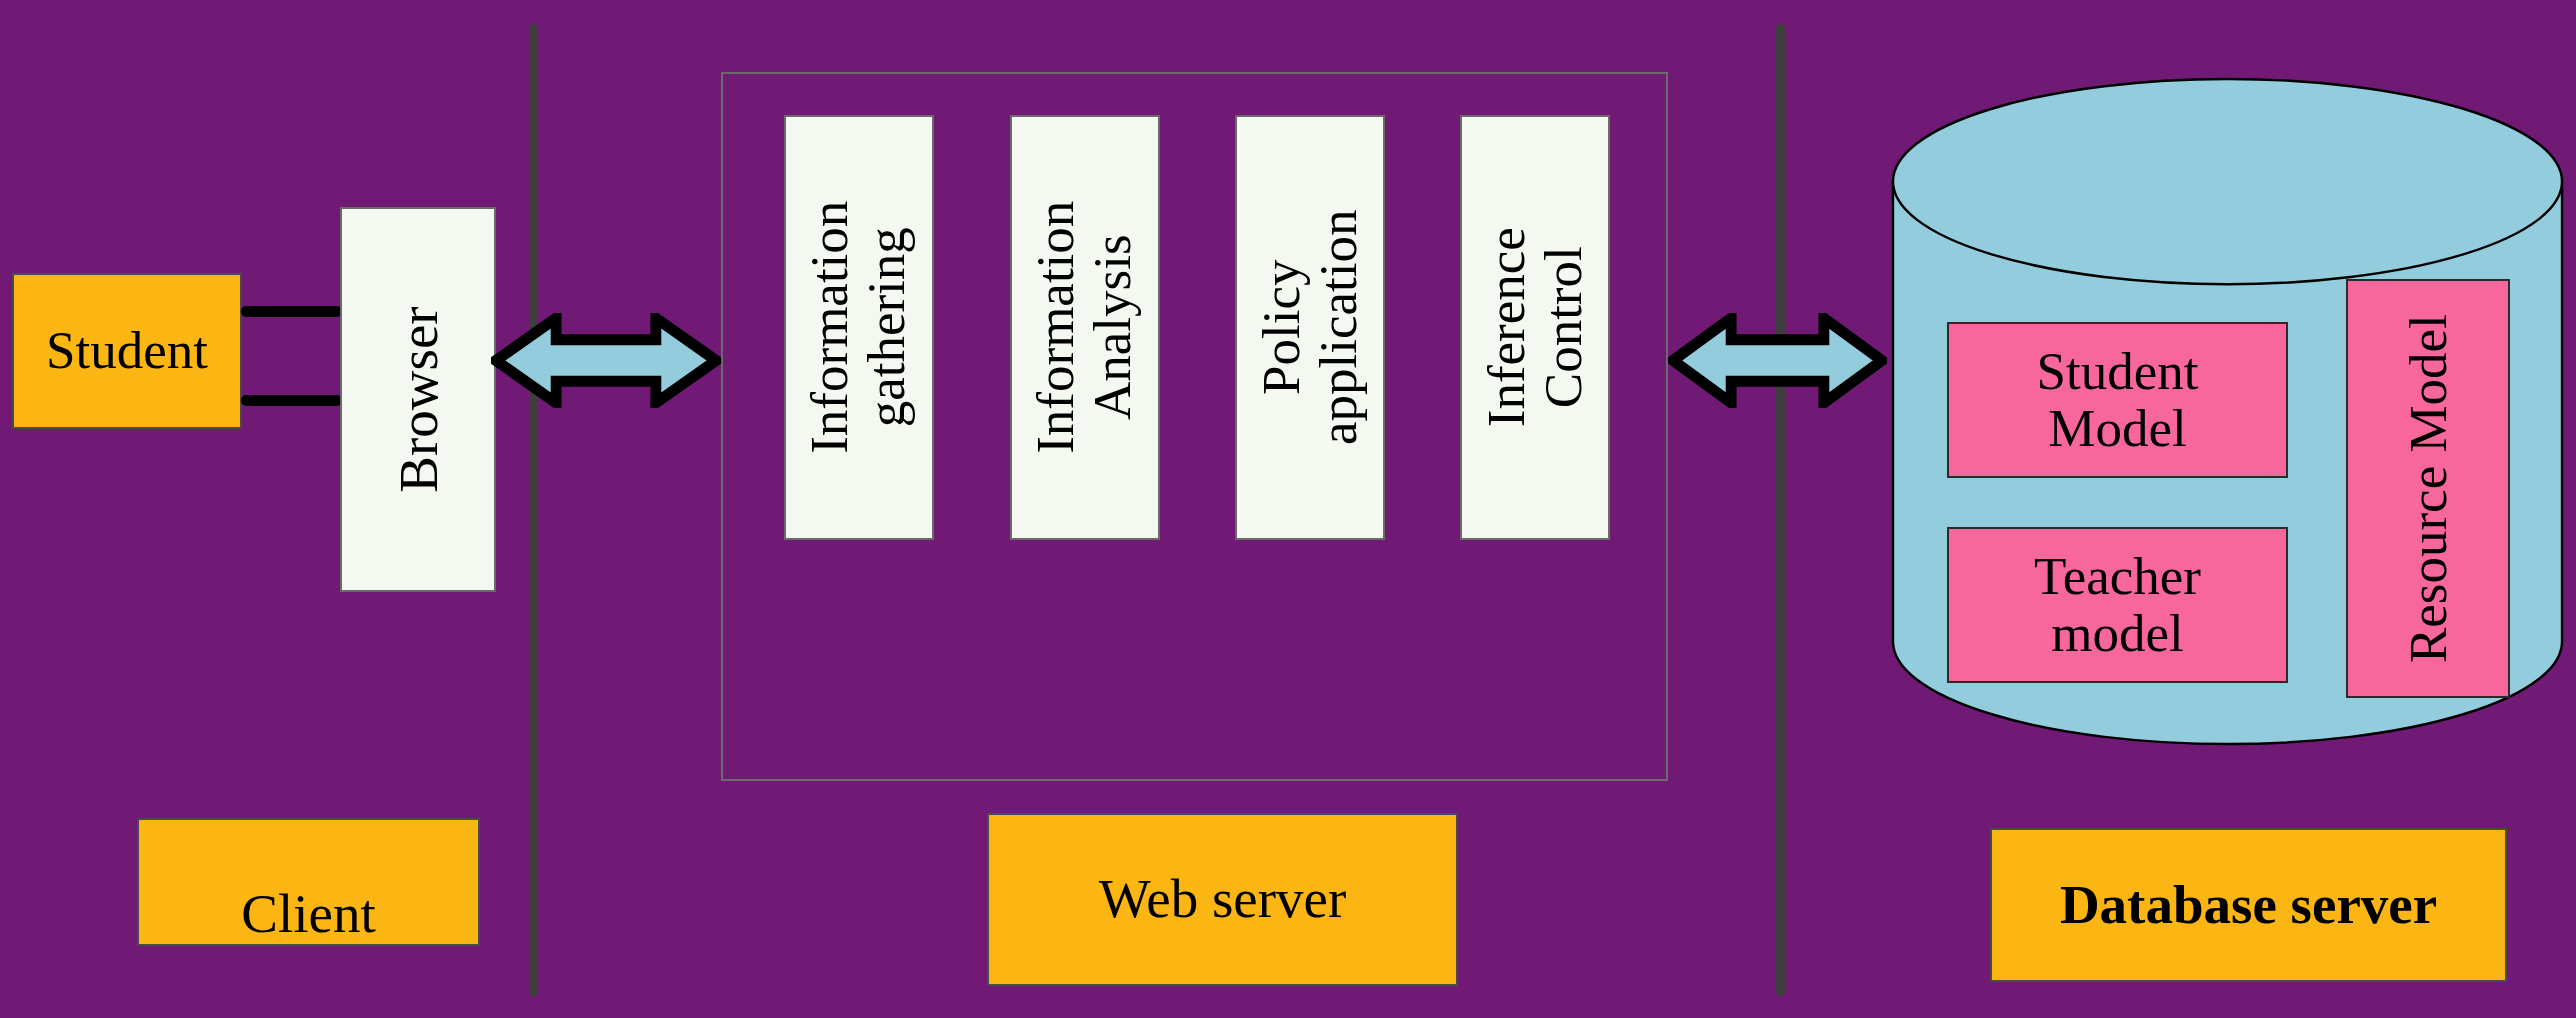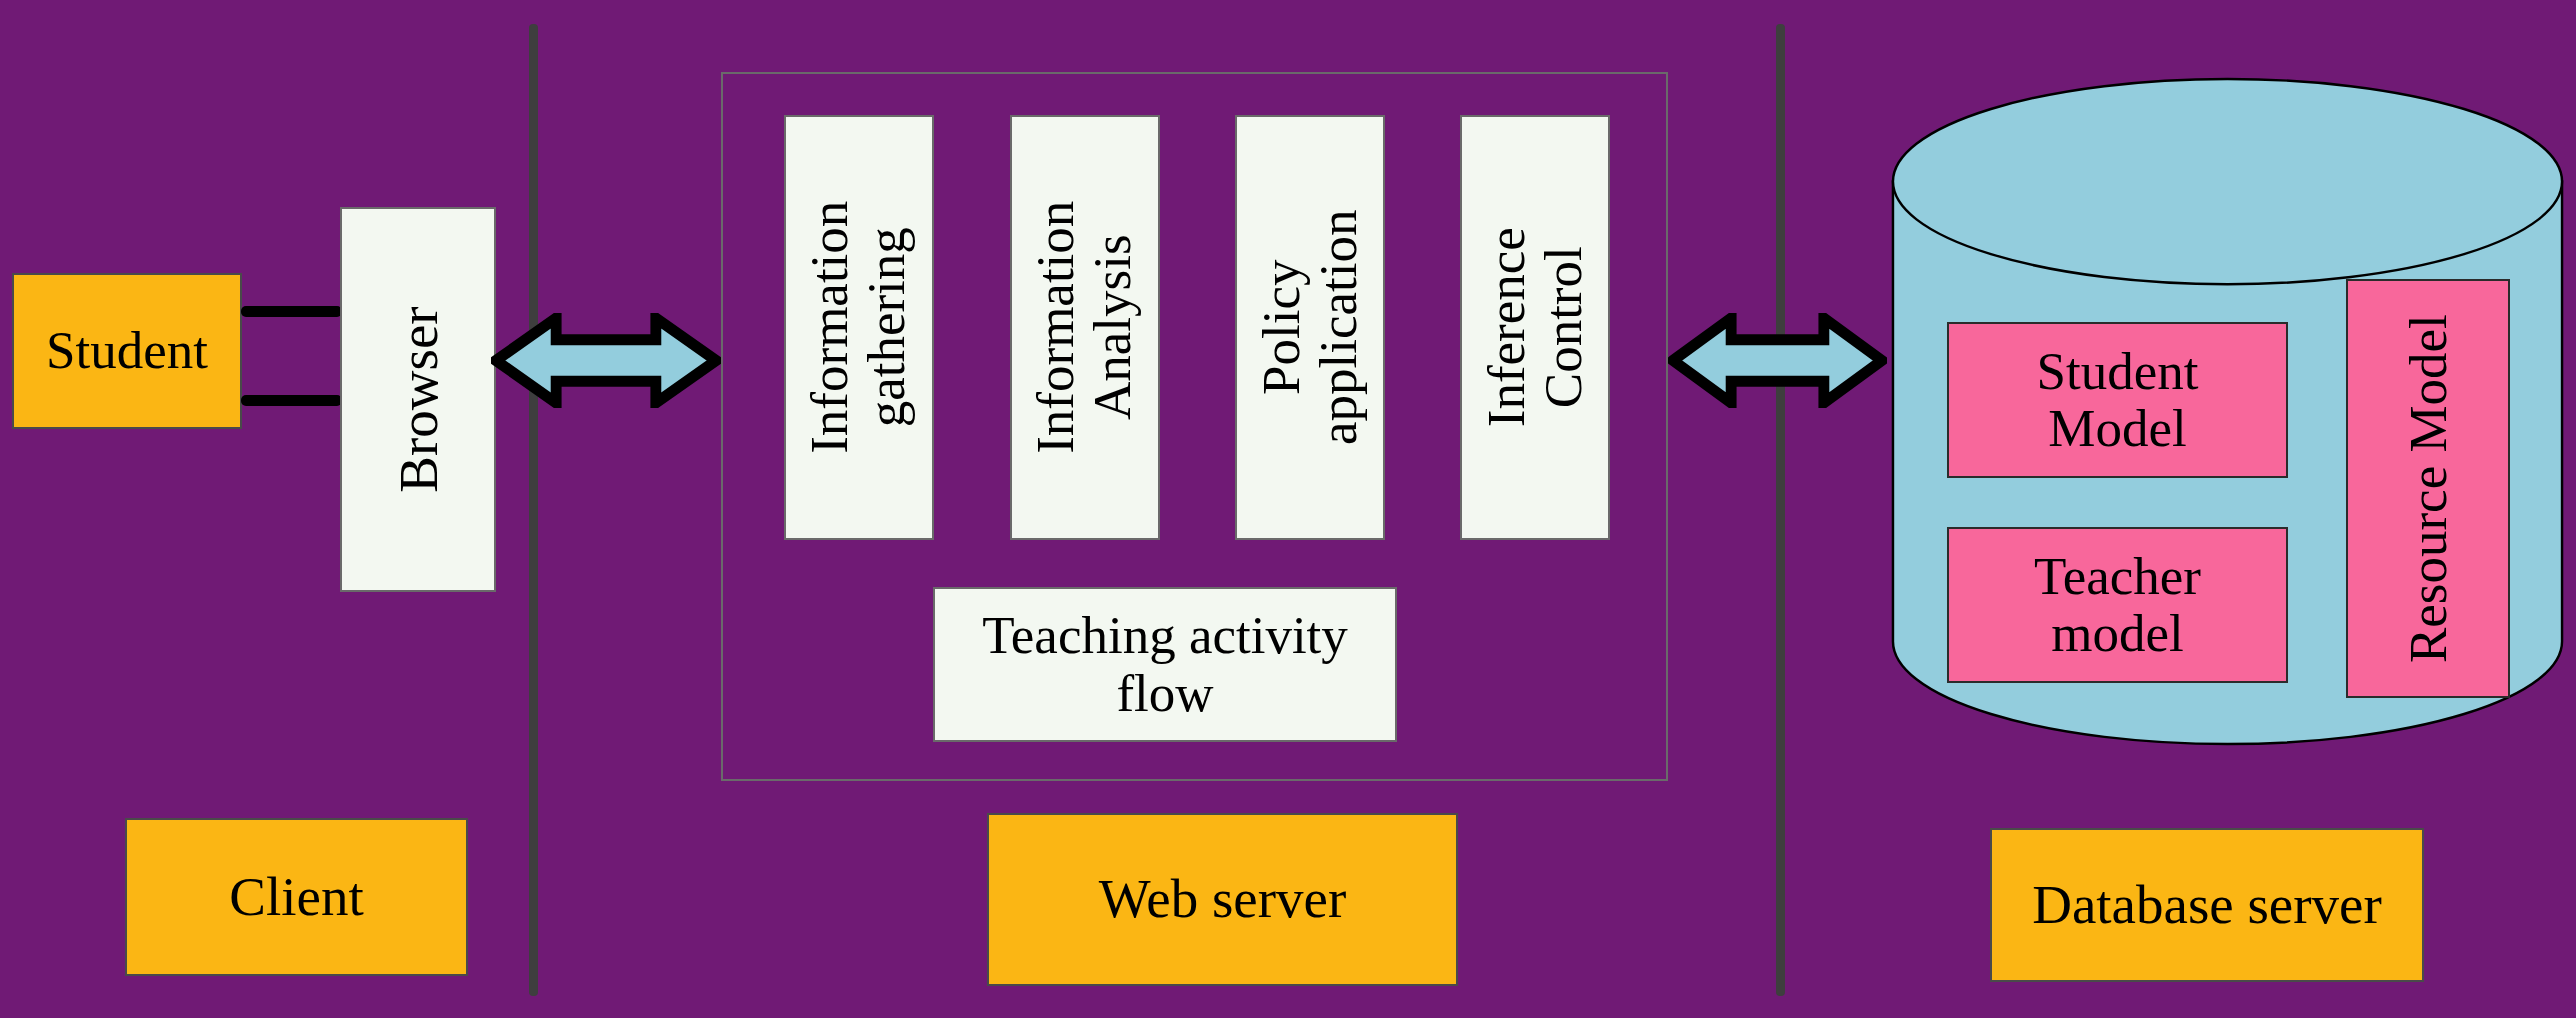--- a/index.html
+++ b/index.html
@@ -112,26 +112,20 @@
     </span>
   </div>
 
   <div class="module-box" style="left:1460px;top:115px;width:150px;height:425px;">
     <span class="vtext t54">
       <div>Inference</div>
       <div>Control</div>
     </span>
   </div>
 
-  <div class="module-box" style="left:933px;top:587px;width:464px;height:155px;">
-    <span class="t54">
-      <div>Teaching activity</div>
-      <div>flow</div>
-    </span>
-  </div>
 
   <div class="abs" style="left:1668px;top:313px;width:219px;height:95px;">
     <svg width="219" height="95" viewBox="0 0 222 96">
       <polygon points="5,48 64,5 64,27 158,27 158,5 217,48 158,91 158,69 64,69 64,91" fill="#93CDDD" stroke="#000000" stroke-width="11" stroke-linejoin="miter"></polygon>
     </svg>
   </div>
 
   <div class="abs" style="left:1890px;top:75px;width:675px;height:675px;">
     <svg width="675" height="675" viewBox="0 0 684 684">
       <path d="M3 108 L3 574 A339 104 0 0 0 681 574 L681 108 Z" fill="#93CDDD" stroke="#000000" stroke-width="2.5"></path>
@@ -150,26 +144,26 @@
     <span class="t54">
       <div>Teacher</div>
       <div>model</div>
     </span>
   </div>
 
   <div class="pink-box" style="left:2346px;top:279px;width:164px;height:419px;">
     <span class="vtext t54">Resource Model</span>
   </div>
 
-  <div class="orange-box" style="left:125px;top:818px;width:343px;height:158px;">
+  <div class="orange-box" style="left:137px;top:818px;width:343px;height:128px;align-items:flex-end;">
     <span class="t56">Client</span>
   </div>
 
   <div class="orange-box" style="left:957px;top:813px;width:471px;height:173px;margin-left:30px;">
     <span class="t56">Web server</span>
   </div>
 
-  <div class="orange-box" style="left:1990px;top:828px;width:434px;height:154px;">
+  <div class="orange-box" style="left:1990px;top:828px;width:517px;height:154px;font-weight:bold;">
     <span class="t56">Database server</span>
   </div>
 
 </div>
 
 
 </body></html>

